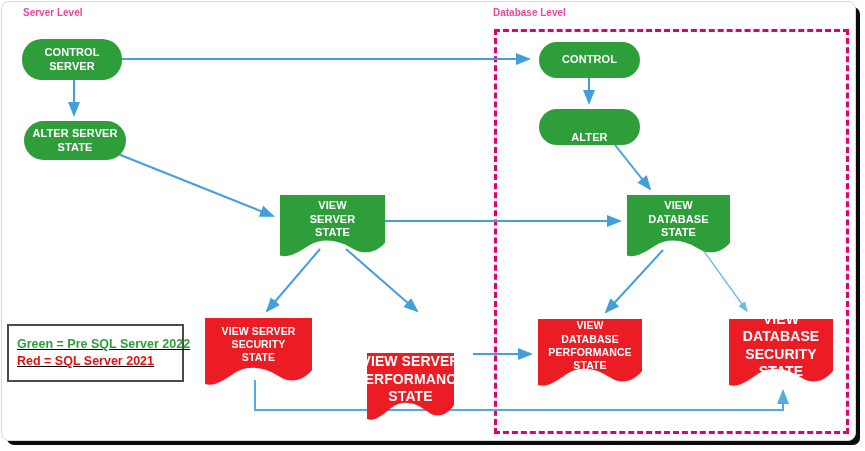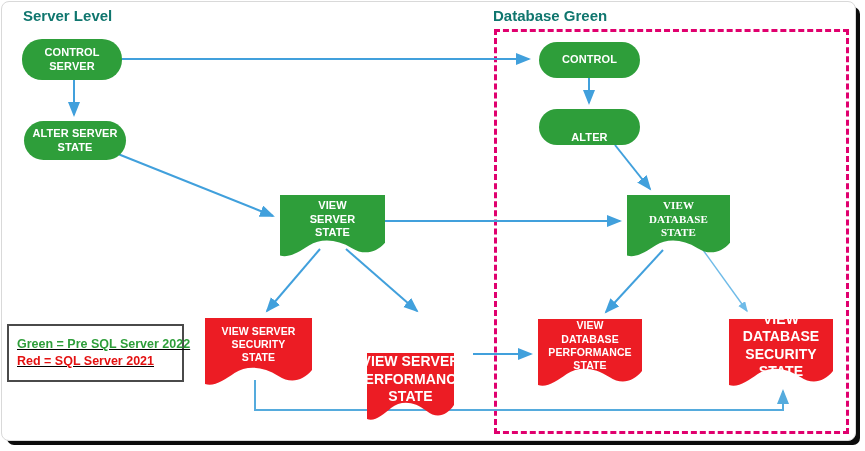--- a/index.html
+++ b/index.html
@@ -3,21 +3,21 @@
 <meta charset="utf-8">
 <style>
   html,body{margin:0;padding:0;background:#ffffff;}
   body{width:865px;height:451px;position:relative;font-family:"Liberation Sans",sans-serif;}
   .frame{
     position:absolute;left:1px;top:1px;width:853px;height:438px;
     background:#ffffff;border:1px solid #d9d9d9;border-radius:8px;
     box-shadow:5px 5px 0 -1px #0c0c0c;
   }
   .section-label{
-    position:absolute;font-size:15px;font-weight:bold;color:#0f766e;white-space:nowrap;
+    position:absolute;font-size:10px;font-weight:bold;color:#ec4899;white-space:nowrap;
   }
   .db-boundary{
     position:absolute;left:492px;top:27px;width:349px;height:399px;
     border:3px dashed #e0006e;
   }
   .overlay{position:absolute;left:0;top:0;width:853px;height:438px;pointer-events:none;}
   .node{
     position:absolute;color:#ffffff;font-weight:bold;text-align:center;
     font-size:11px;line-height:1.25;letter-spacing:.1px;
   }
@@ -41,21 +41,21 @@
   .legend .green{color:#2e9e3a;}
   .legend .red{color:#e31010;}
 </style>
 </head>
 <body>
 
 <div class="frame">
 
   <span class="section-label" style="left:21px;top:5px;">Server Level</span>
 
-  <span class="section-label" style="left:491px;top:5px;">Database Green</span>
+  <span class="section-label" style="left:491px;top:5px;">Database Level</span>
 
   <div class="db-boundary"></div>
 
   <svg class="overlay" viewBox="0 0 853 438">
     <defs>
       <marker id="ah" markerWidth="9" markerHeight="8" refX="6.5" refY="3" orient="auto">
         <path d="M0,0 L7.5,3 L0,6 Z" fill="#41a0dc"></path>
       </marker>
       <marker id="ahl" markerWidth="9" markerHeight="8" refX="6.5" refY="3" orient="auto">
         <path d="M0,0 L7.5,3 L0,6 Z" fill="#6fbbe8"></path>
@@ -94,21 +94,21 @@
     <span>ALTER</span>
   </div>
 
   <div class="node tape green" style="left:278px;top:193px;width:105px;height:66px;">
     <svg viewBox="0 0 105 72" preserveAspectRatio="none">
       <path d="M0,0 H105 V52 C96,63 84,66 72,58 C57,48 41,47 29,55 C19,62 9,69 0,66 Z"></path>
     </svg>
     <span class="lbl">VIEW SERVER STATE</span>
   </div>
 
-  <div class="node tape green" style="left:625px;top:193px;width:103px;height:66px;font-family:Liberation Serif, serif;">
+  <div class="node tape green" style="left:625px;top:193px;width:103px;height:66px;">
     <svg viewBox="0 0 105 72" preserveAspectRatio="none">
       <path d="M0,0 H105 V52 C96,63 84,66 72,58 C57,48 41,47 29,55 C19,62 9,69 0,66 Z"></path>
     </svg>
     <span class="lbl">VIEW DATABASE STATE</span>
   </div>
 
   <div class="node tape red" style="left:203px;top:316px;width:107px;height:72px;font-size:10.5px;">
     <svg viewBox="0 0 105 72" preserveAspectRatio="none">
       <path d="M0,0 H105 V52 C96,63 84,66 72,58 C57,48 41,47 29,55 C19,62 9,69 0,66 Z"></path>
     </svg>

